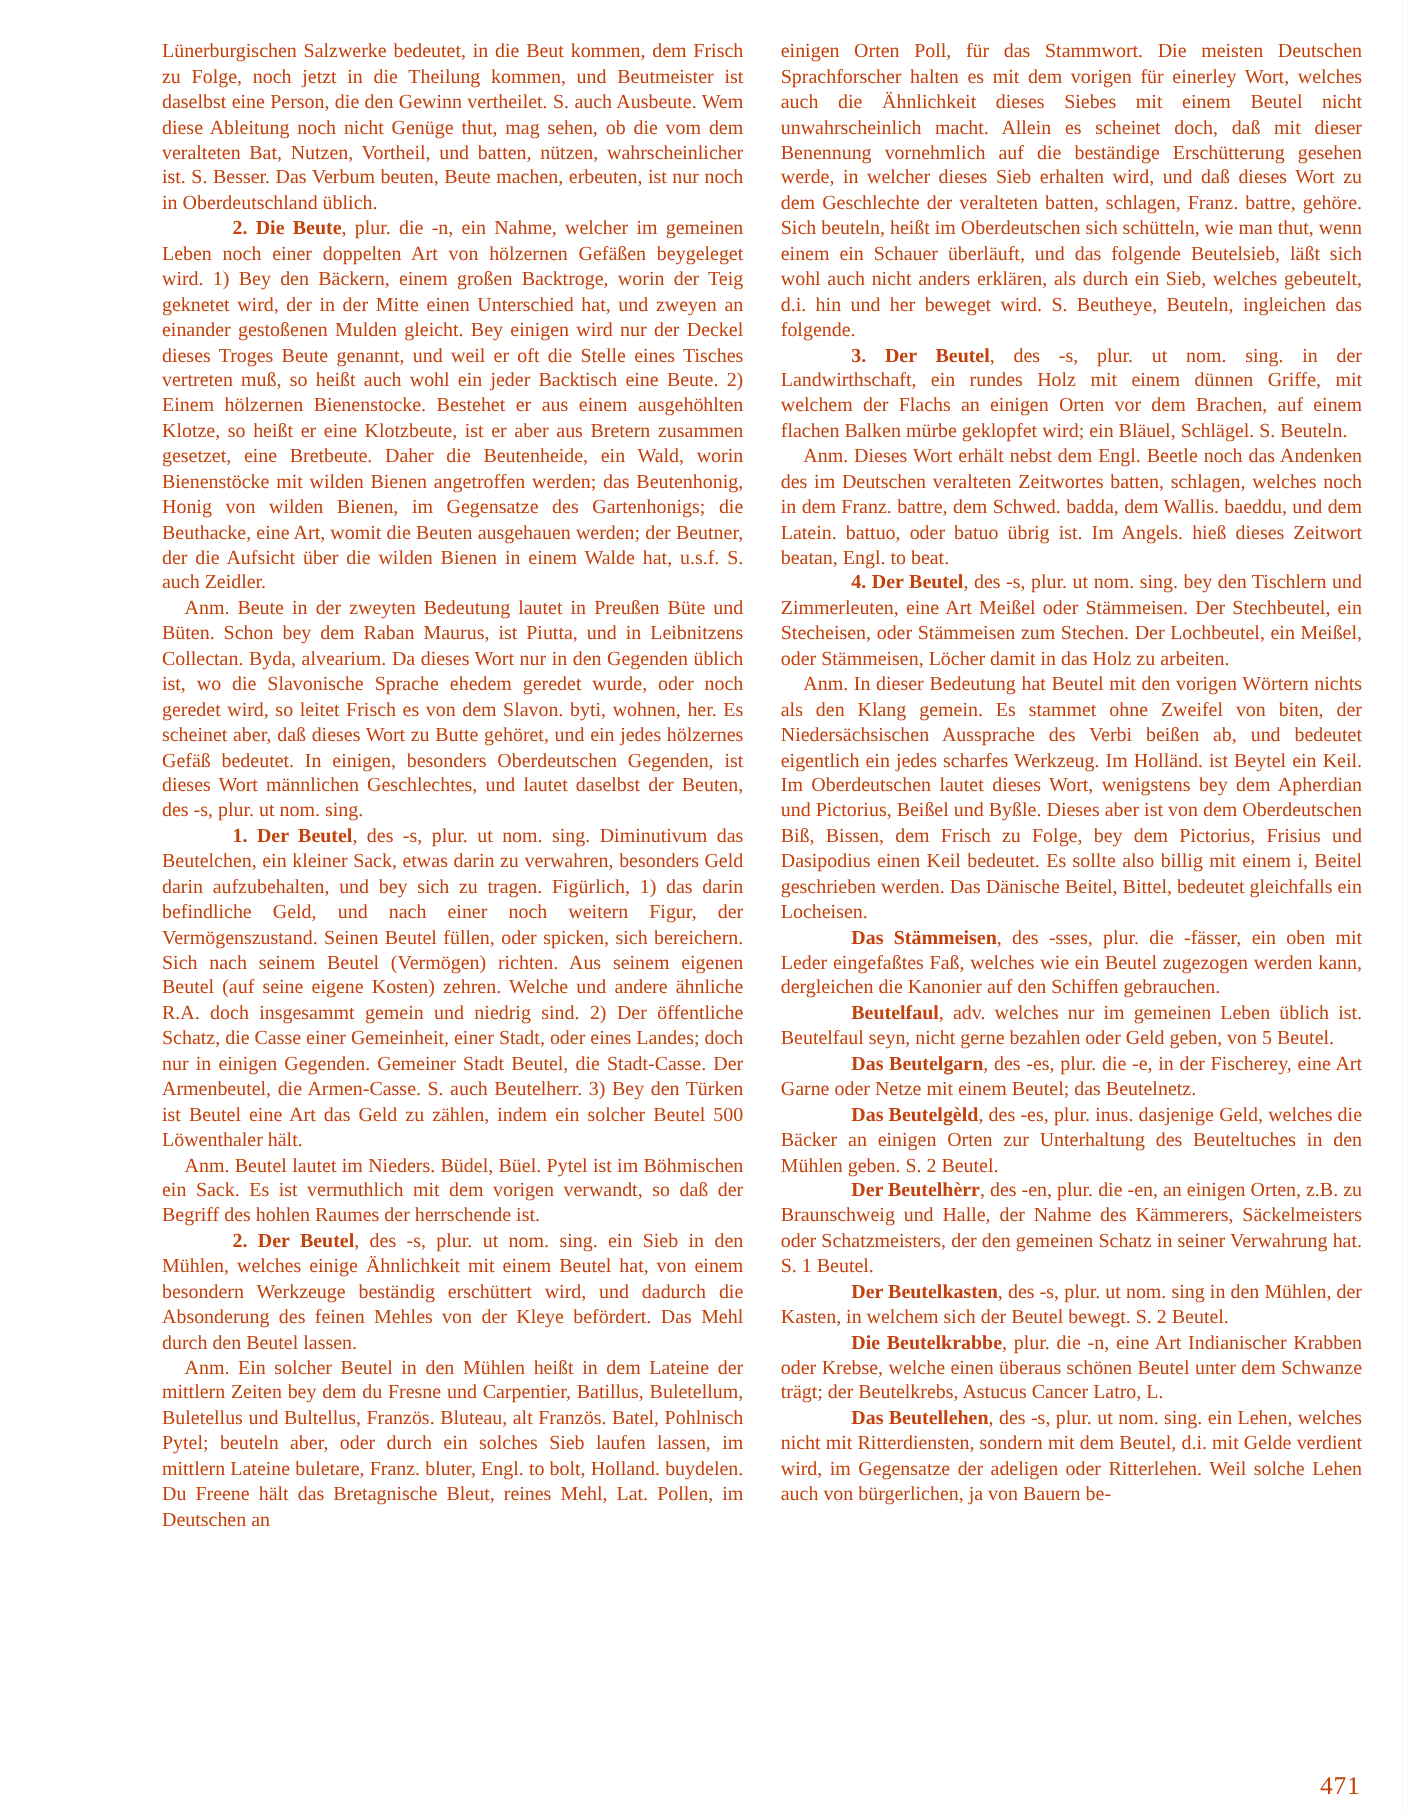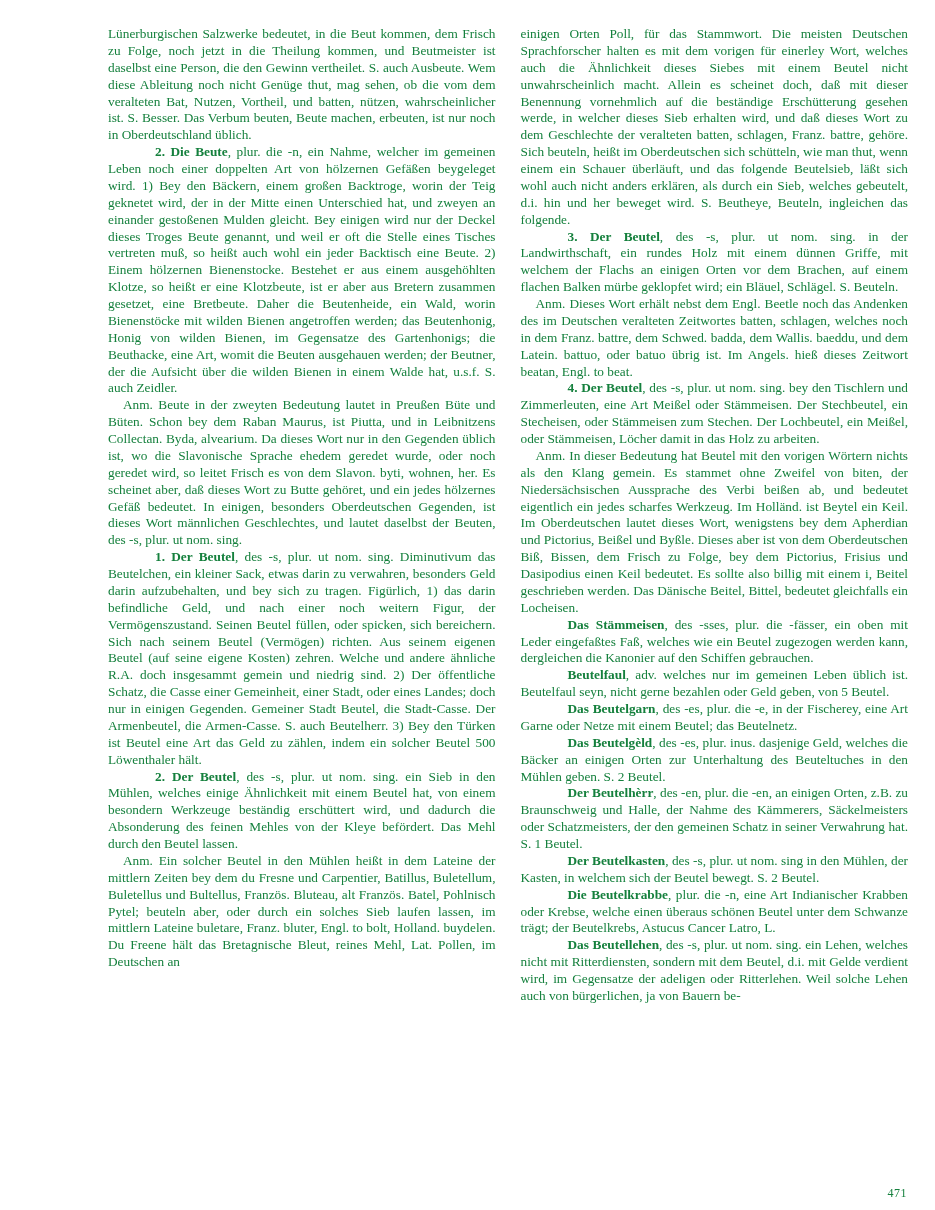--- a/index.html
+++ b/index.html
@@ -10,21 +10,21 @@
   .page {
     position: relative;
     width: 935px;
     height: 1210px;
     margin: 0 auto;
     background: #ffffff;
     box-sizing: border-box;
     padding: 26px 27px 0 108px;
     overflow: hidden;
     font-family: "Liberation Serif", "DejaVu Serif", serif;
-    color: #15803d;
+    color: #c2410c;
   }
   .columns {
     display: flex;
     gap: 25px;
   }
   .col {
     flex: 1 1 0;
     min-width: 0;
     font-size: 13.3px;
     line-height: 1.27;
@@ -36,34 +36,35 @@
   }
   .para.indent {
     text-indent: 15px;
   }
   .b { font-weight: bold; margin-left: 47px; }
   .i { }
   .pagenum {
     position: absolute;
     right: 28px;
     bottom: 9px;
-    font-size: 12px;
+    font-size: 17px;
     letter-spacing: 0.5px;
   }
 </style>
 </head>
 <body>
 
 <div class="page">
   <div class="columns">
     <div class="col">
         <p class="para"><span>Lünerburgischen Salzwerke bedeutet, in die Beut kommen, dem Frisch zu Folge, noch jetzt in die Theilung kommen, und Beutmeister ist daselbst eine Person, die den Gewinn vertheilet. S. auch Ausbeute. Wem diese Ableitung noch nicht Genüge thut, mag sehen, ob die vom dem veralteten Bat, Nutzen, Vortheil, und batten, nützen, wahrscheinlicher ist. S. Besser. Das Verbum beuten, Beute machen, erbeuten, ist nur noch in Oberdeutschland üblich.</span></p>
         <p class="para"><span class="b">2. Die Beute</span><span>, </span><span class="i">plur.</span><span> die -n, ein Nahme, welcher im gemeinen Leben noch einer doppelten Art von hölzernen Gefäßen beygeleget wird. 1) Bey den Bäckern, einem großen Backtroge, worin der Teig geknetet wird, der in der Mitte einen Unterschied hat, und zweyen an einander gestoßenen Mulden gleicht. Bey einigen wird nur der Deckel dieses Troges Beute genannt, und weil er oft die Stelle eines Tisches vertreten muß, so heißt auch wohl ein jeder Backtisch eine Beute. 2) Einem hölzernen Bienenstocke. Bestehet er aus einem ausgehöhlten Klotze, so heißt er eine Klotzbeute, ist er aber aus Bretern zusammen gesetzet, eine Bretbeute. Daher die Beutenheide, ein Wald, worin Bienenstöcke mit wilden Bienen angetroffen werden; das Beutenhonig, Honig von wilden Bienen, im Gegensatze des Gartenhonigs; die Beuthacke, eine Art, womit die Beuten ausgehauen werden; der Beutner, der die Aufsicht über die wilden Bienen in einem Walde hat, u.s.f. S. auch Zeidler.</span></p>
         <p class="para indent"><span>Anm. Beute in der zweyten Bedeutung lautet in Preußen Büte und Büten. Schon bey dem Raban Maurus, ist </span><span class="i">Piutta,</span><span> und in Leibnitzens Collectan. </span><span class="i">Byda, alvearium.</span><span> Da dieses Wort nur in den Gegenden üblich ist, wo die Slavonische Sprache ehedem geredet wurde, oder noch geredet wird, so leitet Frisch es von dem Slavon. </span><span class="i">byti,</span><span> wohnen, her. Es scheinet aber, daß dieses Wort zu Butte gehöret, und ein jedes hölzernes Gefäß bedeutet. In einigen, besonders Oberdeutschen Gegenden, ist dieses Wort männlichen Geschlechtes, und lautet daselbst der Beuten, des -s, </span><span class="i">plur. ut nom. sing.</span></p>
         <p class="para"><span class="b">1. Der Beutel</span><span>, des -s, </span><span class="i">plur. ut nom. sing.</span><span> Diminutivum das Beutelchen, ein kleiner Sack, etwas darin zu verwahren, besonders Geld darin aufzubehalten, und bey sich zu tragen. Figürlich, 1) das darin befindliche Geld, und nach einer noch weitern Figur, der Vermögenszustand. Seinen Beutel füllen, oder spicken, sich bereichern. Sich nach seinem Beutel (Vermögen) richten. Aus seinem eigenen Beutel (auf seine eigene Kosten) zehren. Welche und andere ähnliche R.A. doch insgesammt gemein und niedrig sind. 2) Der öffentliche Schatz, die Casse einer Gemeinheit, einer Stadt, oder eines Landes; doch nur in einigen Gegenden. Gemeiner Stadt Beutel, die Stadt-Casse. Der Armenbeutel, die Armen-Casse. S. auch Beutelherr. 3) Bey den Türken ist Beutel eine Art das Geld zu zählen, indem ein solcher Beutel 500 Löwenthaler hält.</span></p>
+        <p class="para indent"><span>Anm. Beutel lautet im Nieders. Büdel, Büel. </span><span class="i">Pytel</span><span> ist im Böhmischen ein Sack. Es ist vermuthlich mit dem vorigen verwandt, so daß der Begriff des hohlen Raumes der herrschende ist.</span></p>
         <p class="para"><span class="b">2. Der Beutel</span><span>, des -s, </span><span class="i">plur. ut nom. sing.</span><span> ein Sieb in den Mühlen, welches einige Ähnlichkeit mit einem Beutel hat, von einem besondern Werkzeuge beständig erschüttert wird, und dadurch die Absonderung des feinen Mehles von der Kleye befördert. Das Mehl durch den Beutel lassen.</span></p>
         <p class="para indent"><span>Anm. Ein solcher Beutel in den Mühlen heißt in dem Lateine der mittlern Zeiten bey dem du Fresne und Carpentier, </span><span class="i">Batillus, Buletellum, Buletellus</span><span> und </span><span class="i">Bultellus,</span><span> Französ. </span><span class="i">Bluteau,</span><span> alt Französ. </span><span class="i">Batel,</span><span> Pohlnisch </span><span class="i">Pytel;</span><span> beuteln aber, oder durch ein solches Sieb laufen lassen, im mittlern Lateine </span><span class="i">buletare,</span><span> Franz. </span><span class="i">bluter,</span><span> Engl. </span><span class="i">to bolt,</span><span> Holland. </span><span class="i">buydelen.</span><span> Du Freene hält das Bretagnische </span><span class="i">Bleut,</span><span> reines Mehl, Lat. </span><span class="i">Pollen,</span><span> im Deutschen an</span></p>
       </div>
     <div class="col">
         <p class="para"><span>einigen Orten Poll, für das Stammwort. Die meisten Deutschen Sprachforscher halten es mit dem vorigen für einerley Wort, welches auch die Ähnlichkeit dieses Siebes mit einem Beutel nicht unwahrscheinlich macht. Allein es scheinet doch, daß mit dieser Benennung vornehmlich auf die beständige Erschütterung gesehen werde, in welcher dieses Sieb erhalten wird, und daß dieses Wort zu dem Geschlechte der veralteten batten, schlagen, Franz. </span><span class="i">battre,</span><span> gehöre. Sich beuteln, heißt im Oberdeutschen sich schütteln, wie man thut, wenn einem ein Schauer überläuft, und das folgende Beutelsieb, läßt sich wohl auch nicht anders erklären, als durch ein Sieb, welches gebeutelt, d.i. hin und her beweget wird. S. Beutheye, Beuteln, ingleichen das folgende.</span></p>
         <p class="para"><span class="b">3. Der Beutel</span><span>, des -s, </span><span class="i">plur. ut nom. sing.</span><span> in der Landwirthschaft, ein rundes Holz mit einem dünnen Griffe, mit welchem der Flachs an einigen Orten vor dem Brachen, auf einem flachen Balken mürbe geklopfet wird; ein Bläuel, Schlägel. S. Beuteln.</span></p>
         <p class="para indent"><span>Anm. Dieses Wort erhält nebst dem Engl. </span><span class="i">Beetle</span><span> noch das Andenken des im Deutschen veralteten Zeitwortes batten, schlagen, welches noch in dem Franz. </span><span class="i">battre,</span><span> dem Schwed. </span><span class="i">badda,</span><span> dem Wallis. </span><span class="i">baeddu,</span><span> und dem Latein. </span><span class="i">battuo,</span><span> oder </span><span class="i">batuo</span><span> übrig ist. Im Angels. hieß dieses Zeitwort </span><span class="i">beatan,</span><span> Engl. </span><span class="i">to beat.</span></p>
         <p class="para"><span class="b">4. Der Beutel</span><span>, des -s, </span><span class="i">plur. ut nom. sing.</span><span> bey den Tischlern und Zimmerleuten, eine Art Meißel oder Stämmeisen. Der Stechbeutel, ein Stecheisen, oder Stämmeisen zum Stechen. Der Lochbeutel, ein Meißel, oder Stämmeisen, Löcher damit in das Holz zu arbeiten.</span></p>
         <p class="para indent"><span>Anm. In dieser Bedeutung hat Beutel mit den vorigen Wörtern nichts als den Klang gemein. Es stammet ohne Zweifel von biten, der Niedersächsischen Aussprache des Verbi beißen ab, und bedeutet eigentlich ein jedes scharfes Werkzeug. Im Holländ. ist </span><span class="i">Beytel</span><span> ein Keil. Im Oberdeutschen lautet dieses Wort, wenigstens bey dem Apherdian und Pictorius, Beißel und Byßle. Dieses aber ist von dem Oberdeutschen Biß, Bissen, dem Frisch zu Folge, bey dem Pictorius, Frisius und Dasipodius einen Keil bedeutet. Es sollte also billig mit einem i, Beitel geschrieben werden. Das Dänische Beitel, Bittel, bedeutet gleichfalls ein Locheisen.</span></p>
         <p class="para"><span class="b">Das Stämmeisen</span><span>, des -sses, </span><span class="i">plur.</span><span> die -fässer, ein oben mit Leder eingefaßtes Faß, welches wie ein Beutel zugezogen werden kann, dergleichen die Kanonier auf den Schiffen gebrauchen.</span></p>

